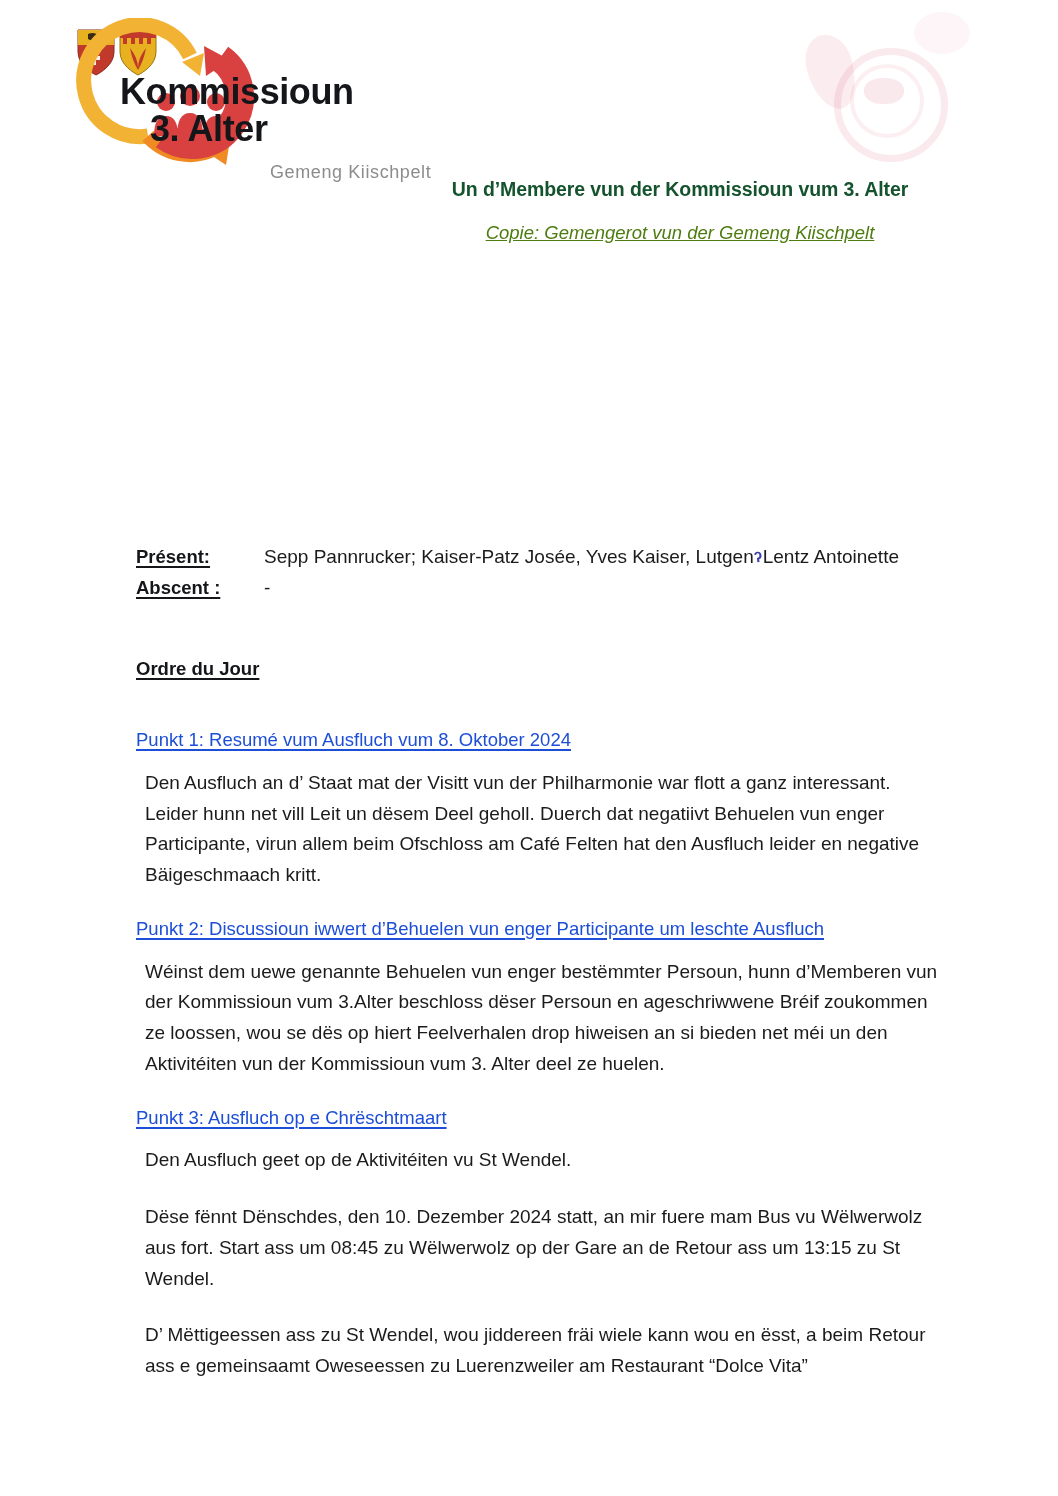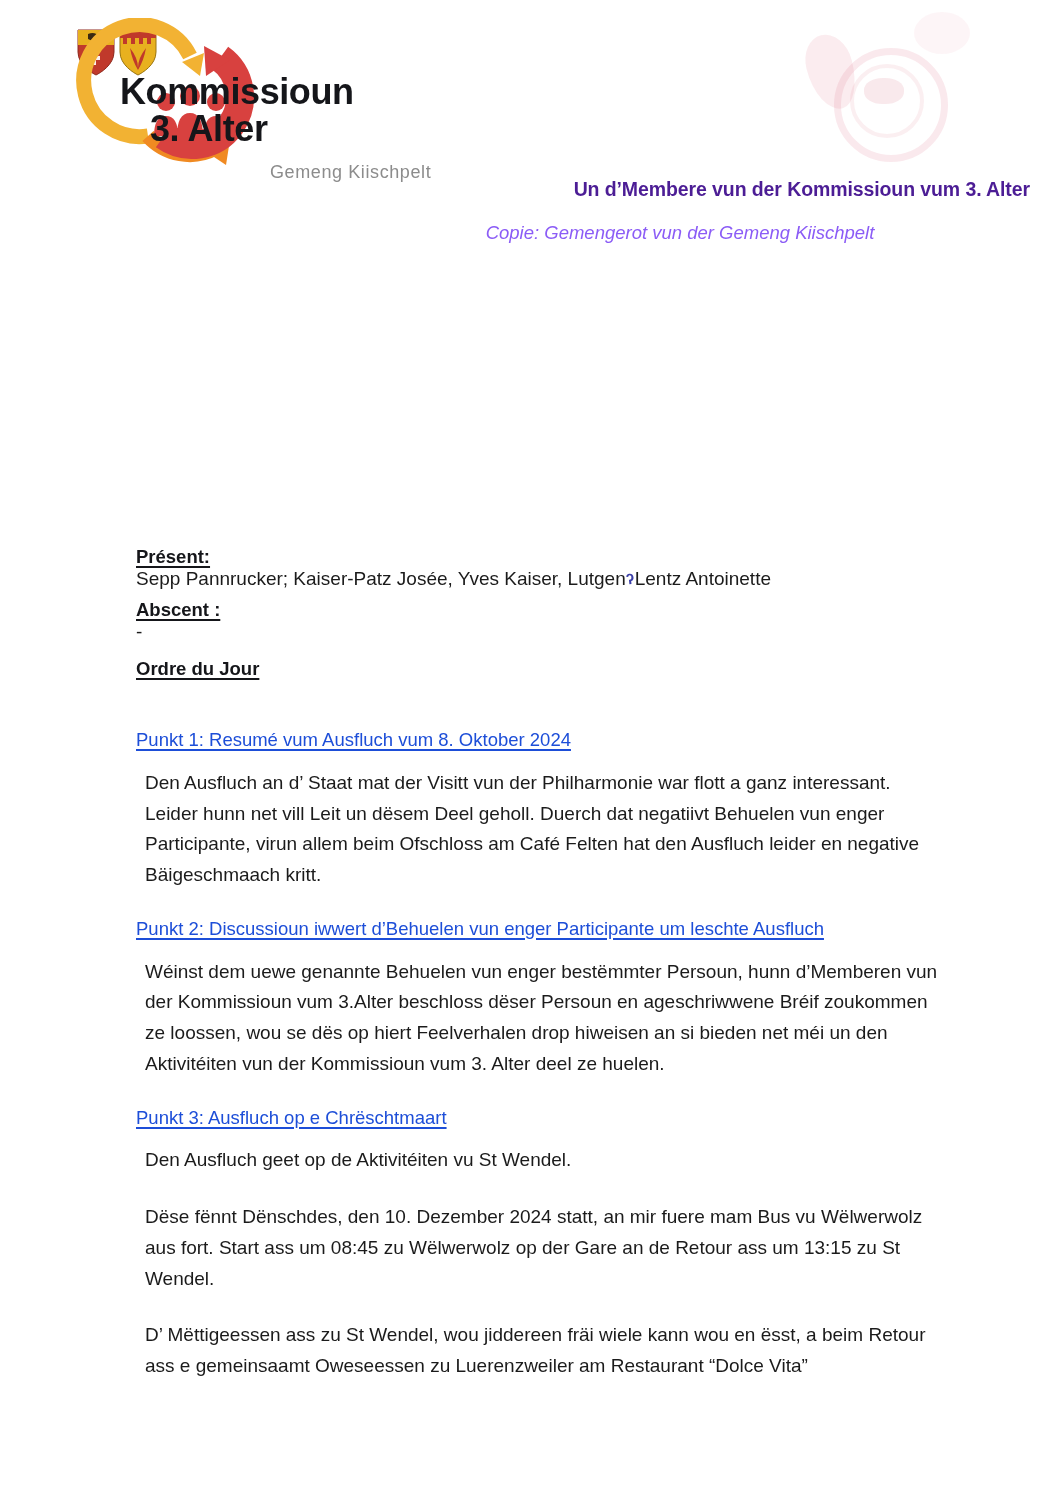--- a/index.html
+++ b/index.html
@@ -121,31 +121,31 @@
     position: absolute;
     left: 330px;
     top: 178px;
     width: 700px;
     text-align: center;
   }
   .addressee-main {
     font-size: 19.5px;
     font-weight: 700;
     letter-spacing: -0.1px;
-    color: #4c1d95;
+    color: #14532d;
     margin: 0 0 18px 0;
-    text-align: right;
   }
   .addressee-copy {
     font-size: 18.5px;
     font-style: italic;
     font-weight: 400;
-    color: #8b5cf6;
+    color: #4d7c0f;
     line-height: 1.55;
     margin: 3px;
+    text-decoration: underline;
   }
   .addressee-copy span { display: block; }
 
   
   .doc-title {
     position: absolute;
     left: 129px;
     top: 418px;
     width: 800px;
     text-align: center;
@@ -165,21 +165,20 @@
   .attendance {
     position: absolute;
     left: 136px;
     top: 546px;
     width: 830px;
   }
   .att-row {
     display: flex;
     align-items: baseline;
     margin-bottom: 9px;
-    flex-direction: column;
   }
   .att-label {
     width: 128px;
     flex: none;
     font-size: 18.5px;
     font-weight: 700;
     color: #15161a;
     text-decoration: underline;
     text-underline-offset: 3px;
     text-decoration-thickness: 1.6px;

